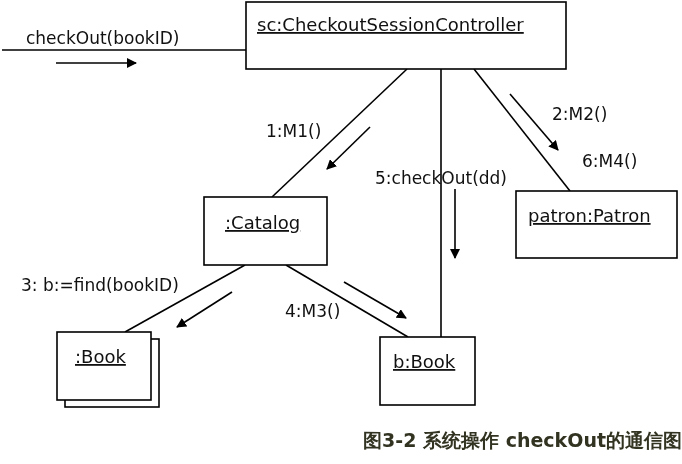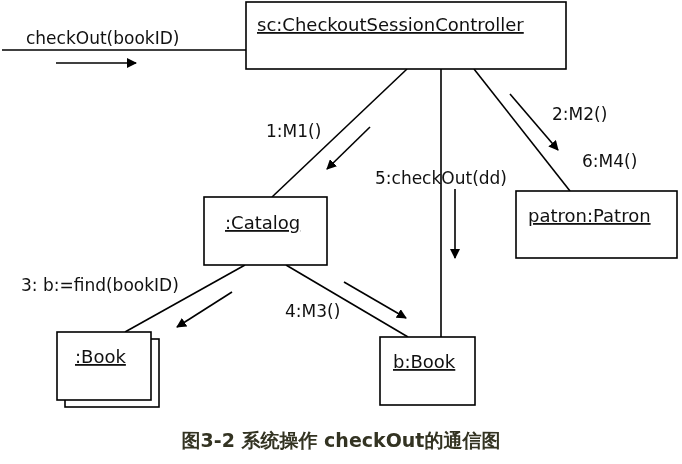--- a/index.html
+++ b/index.html
@@ -1,21 +1,21 @@
 <!DOCTYPE html>
 <html><head>
 <meta charset="utf-8">
 <style>
   html, body { margin: 0; padding: 0; background: #ffffff; }
   body { width: 682px; height: 464px; position: relative; overflow: hidden;
          font-family: "DejaVu Sans", sans-serif; }
   svg { position: absolute; left: 0; top: 0; }
   .lbl { font-family: "DejaVu Sans", sans-serif; font-size: 17px; fill: #111; }
   .obj { font-family: "DejaVu Sans", sans-serif; font-size: 18px; fill: #111; text-decoration: underline; }
-  .caption { position: absolute; left: 0; width: 682px; top: 428px; text-align: center;
+  .caption { position: absolute; left: 0; width: 682px; top: 428px; text-align: right;
              font-family: "DejaVu Sans", sans-serif; font-weight: bold; font-size: 19px; color: #333322; }
 </style>
 </head>
 <body>
 
 <svg width="682" height="464" viewBox="0 0 682 464">
   <defs>
     <marker id="ah" markerWidth="10" markerHeight="10" refX="9" refY="5" orient="auto" markerUnits="userSpaceOnUse">
       <path d="M0,0 L10,5 L0,10 z" fill="#000"></path>
     </marker>

